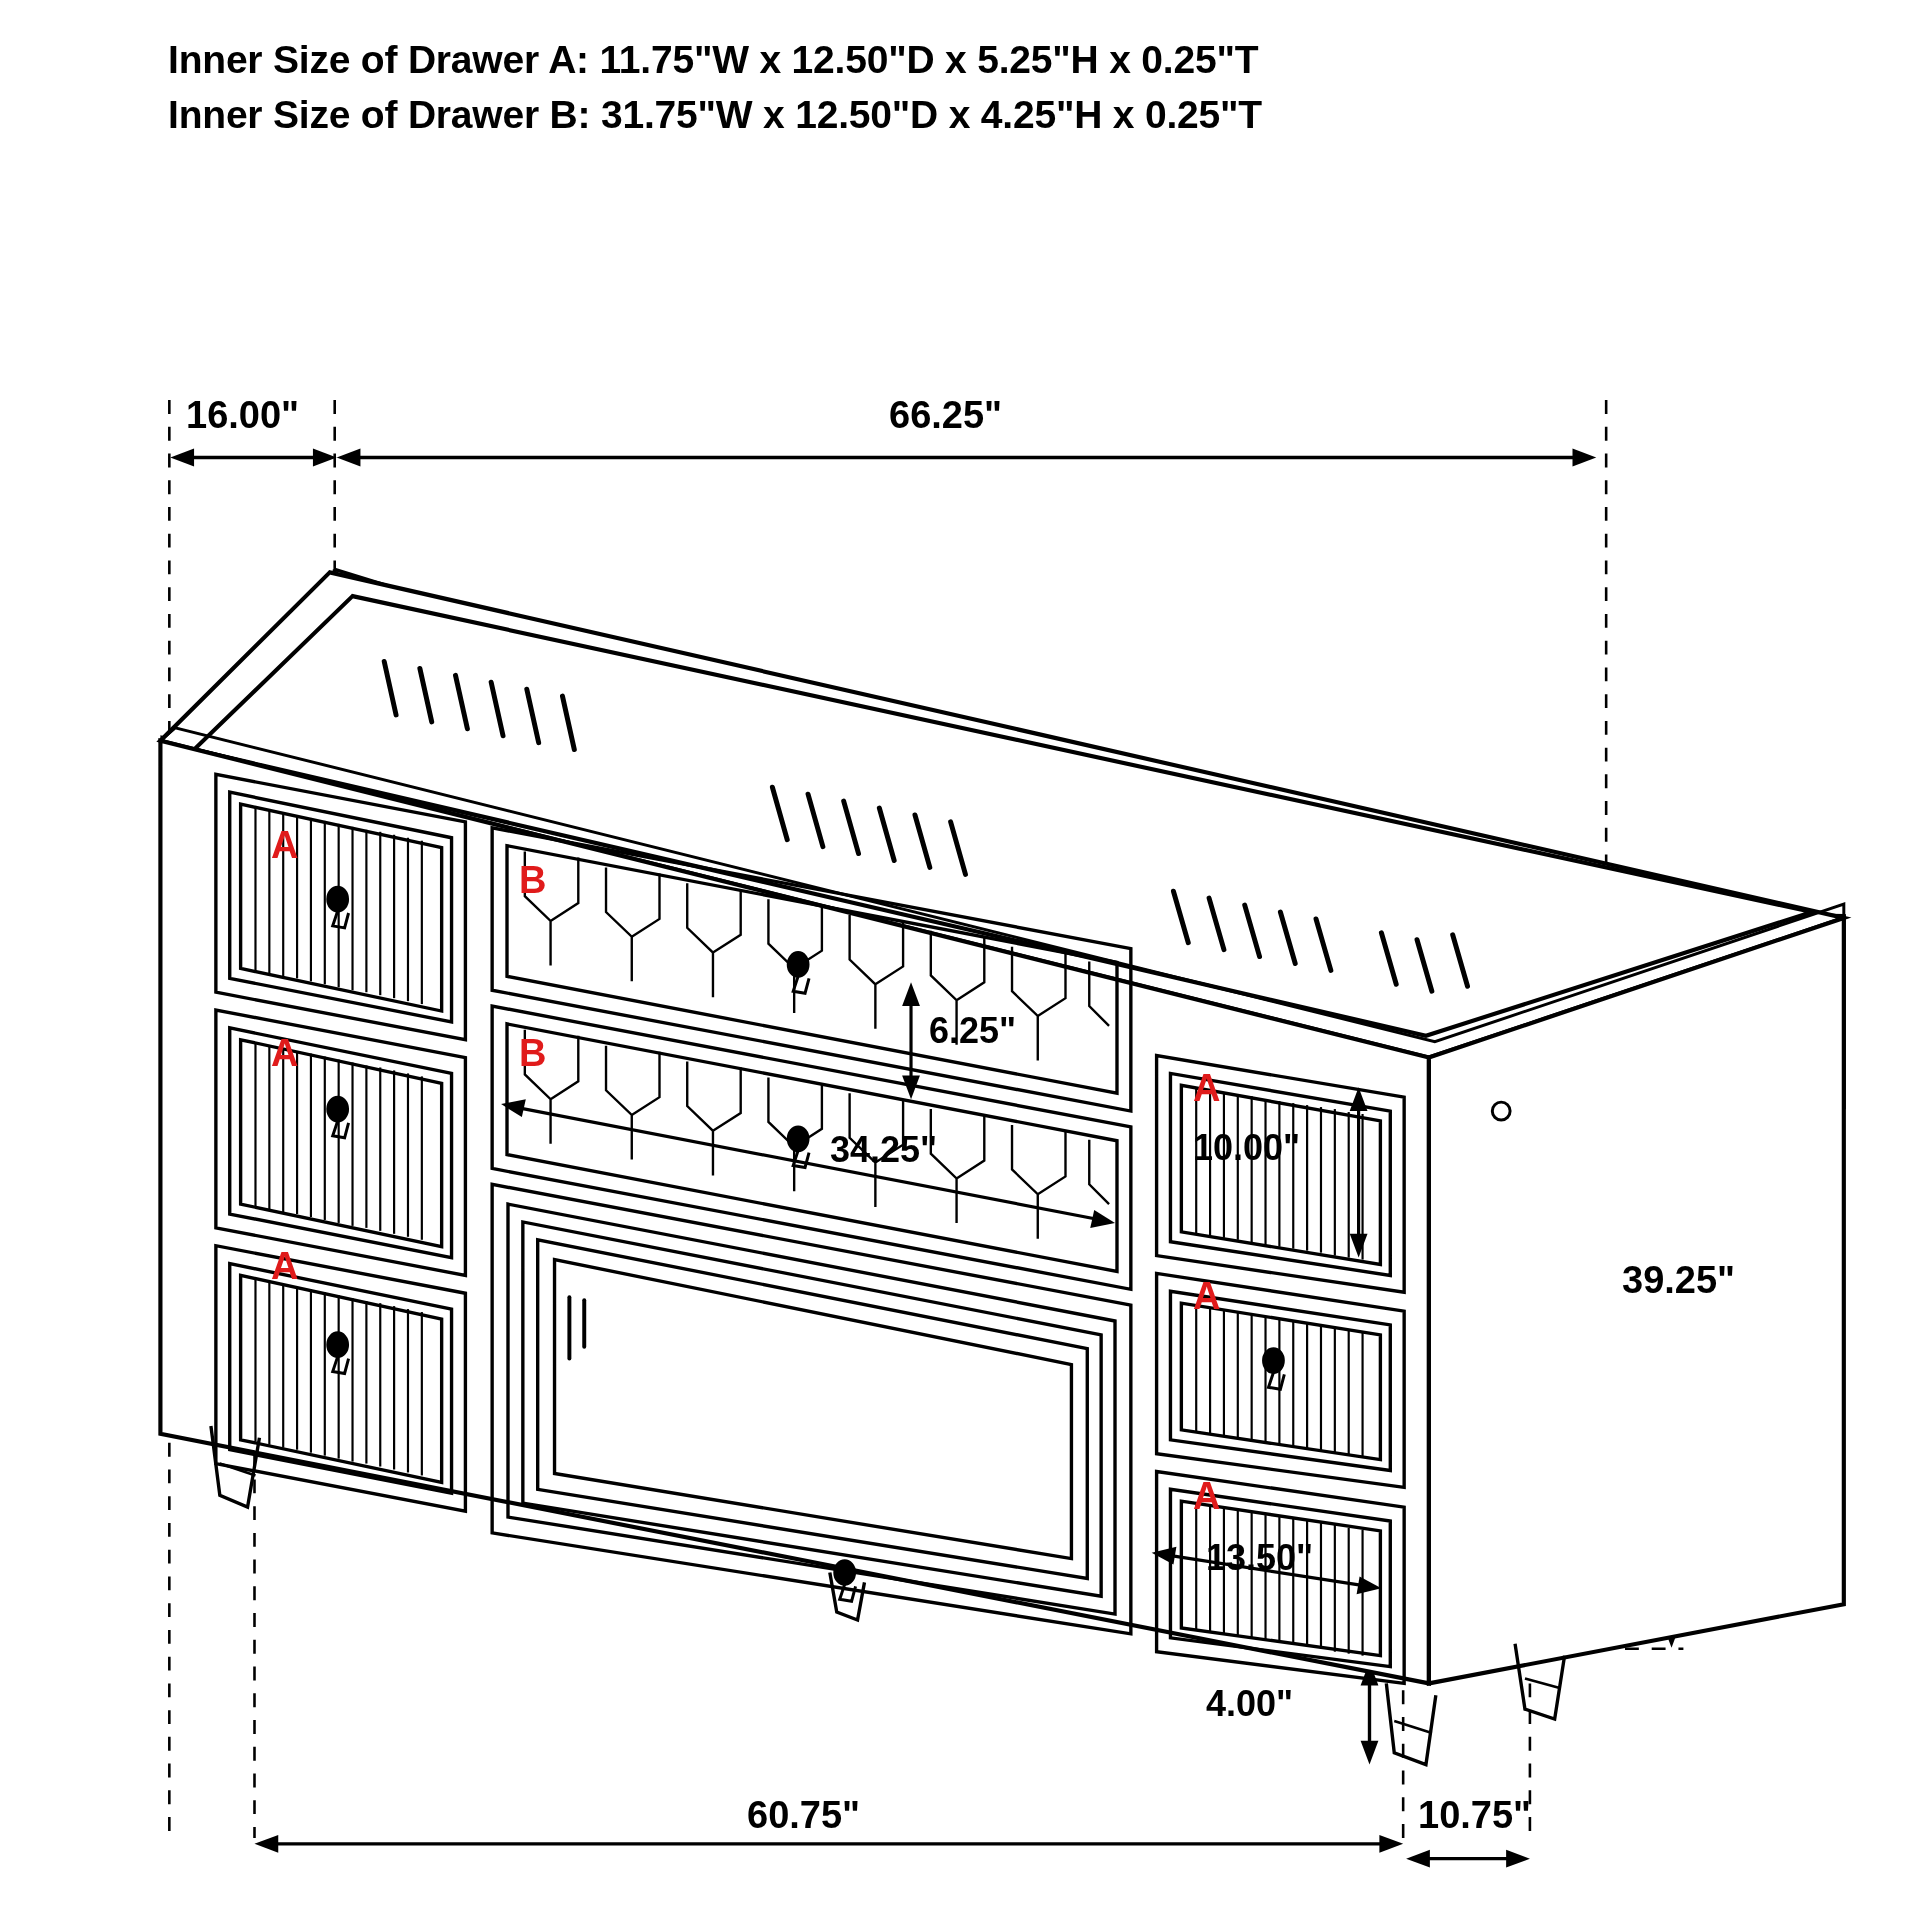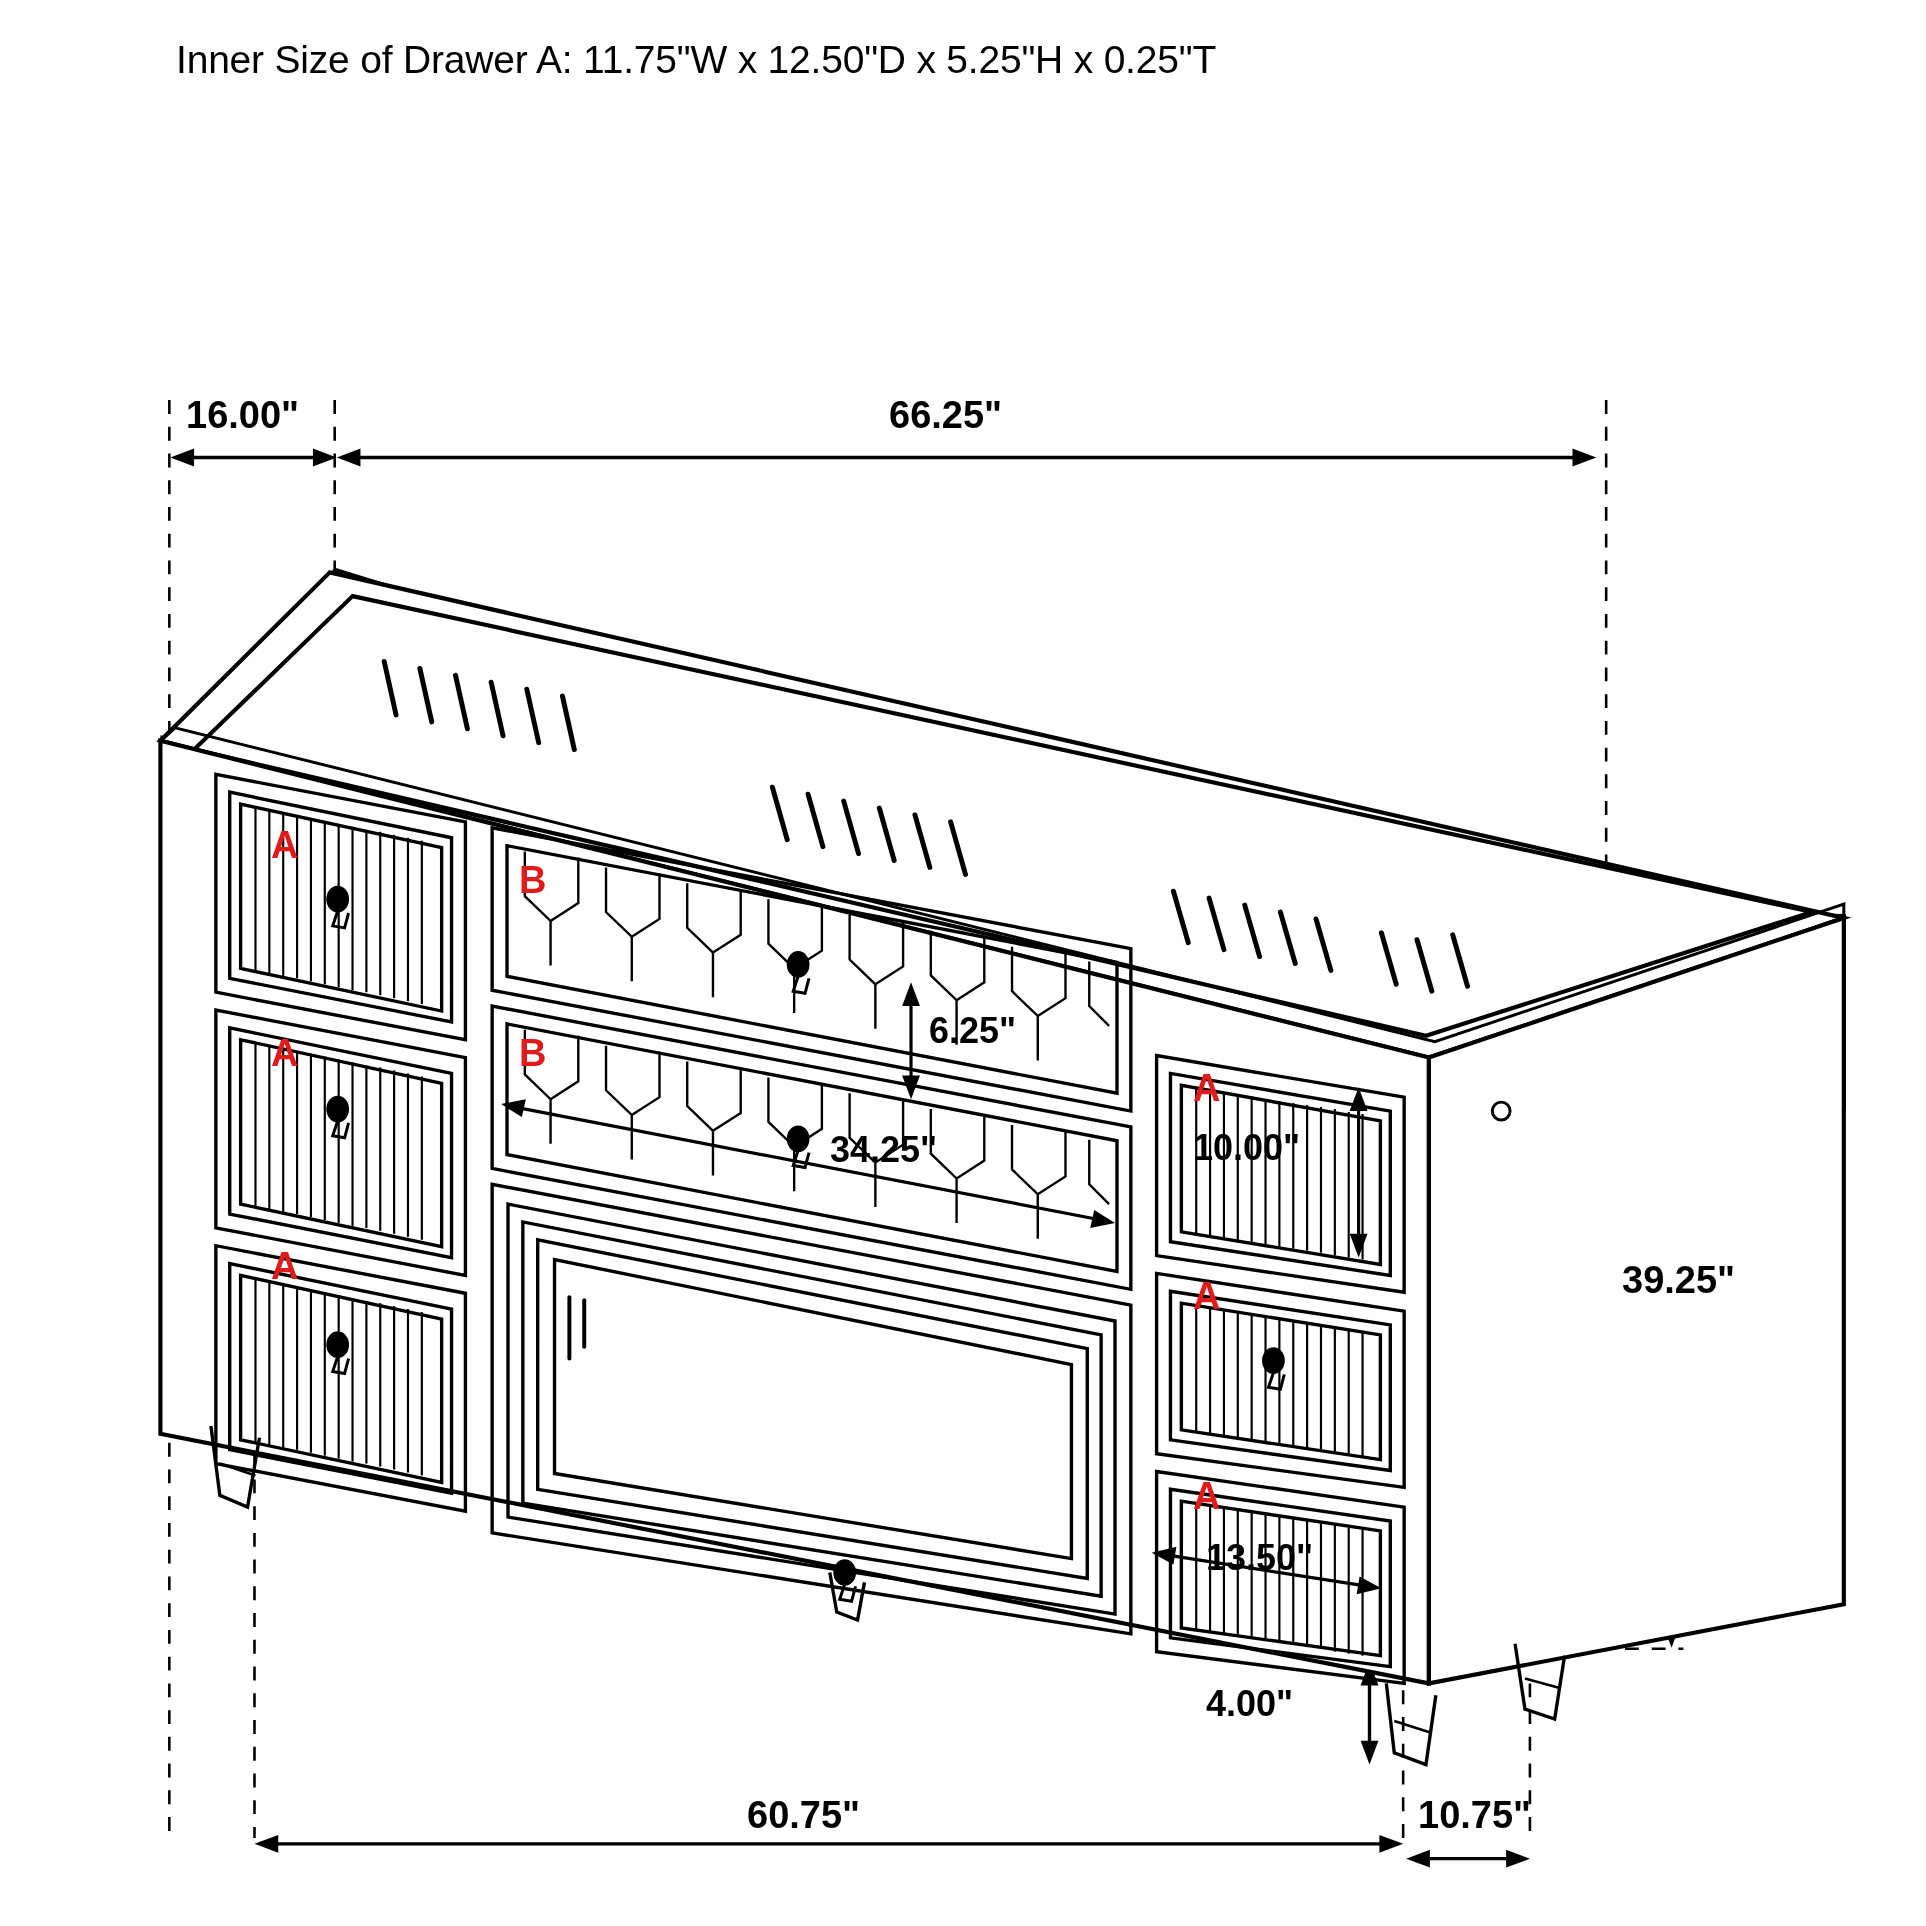--- a/index.html
+++ b/index.html
@@ -1,31 +1,32 @@
 <!DOCTYPE html>
 <html><head>
 <meta charset="utf-8">
 <style>
   html,body{margin:0;padding:0;background:#ffffff;}
   body{width:1927px;height:1927px;position:relative;font-family:"Liberation Sans",sans-serif;overflow:hidden;}
   .root{position:absolute;inset:0;}
-  .hdr{position:absolute;left:168px;top:32px;font-size:39px;font-weight:normal;color:#000;line-height:1.42;letter-spacing:-0.2px;white-space:nowrap;margin-left:8px;}
+  .hdr{position:absolute;left:168px;top:32px;font-size:39px;font-weight:bold;color:#000;line-height:1.42;letter-spacing:-0.2px;white-space:nowrap;}
   .hdr div{margin:0;padding:0;}
   .dimlabel{position:absolute;font-size:36px;font-weight:bold;color:#000;white-space:nowrap;}
   .dimlabel.big{font-size:38px;}
   svg{position:absolute;left:0;top:0;width:1927px;height:1927px;}
   .letter{position:absolute;font-size:38px;font-weight:bold;color:#e01b1b;white-space:nowrap;}
 </style>
 </head>
 <body>
 
 <div class="root">
 
   <div class="hdr">
     <div>Inner Size of Drawer A: 11.75"W x 12.50"D x 5.25"H x 0.25"T</div>
+    <div>Inner Size of Drawer B: 31.75"W x 12.50"D x 4.25"H x 0.25"T</div>
   </div>
 
   <svg viewBox="0 0 1946 1946">
     <g fill="none" stroke="#000" stroke-width="3.6" stroke-linejoin="miter" stroke-linecap="butt">
 
       <g stroke-dasharray="14,13" stroke-width="2.6">
         <line x1="171" y1="404" x2="171" y2="1856"></line>
         <line x1="338" y1="404" x2="338" y2="580"></line>
         <line x1="1622" y1="404" x2="1622" y2="915"></line>
         <line x1="257" y1="1440" x2="257" y2="1856"></line>

